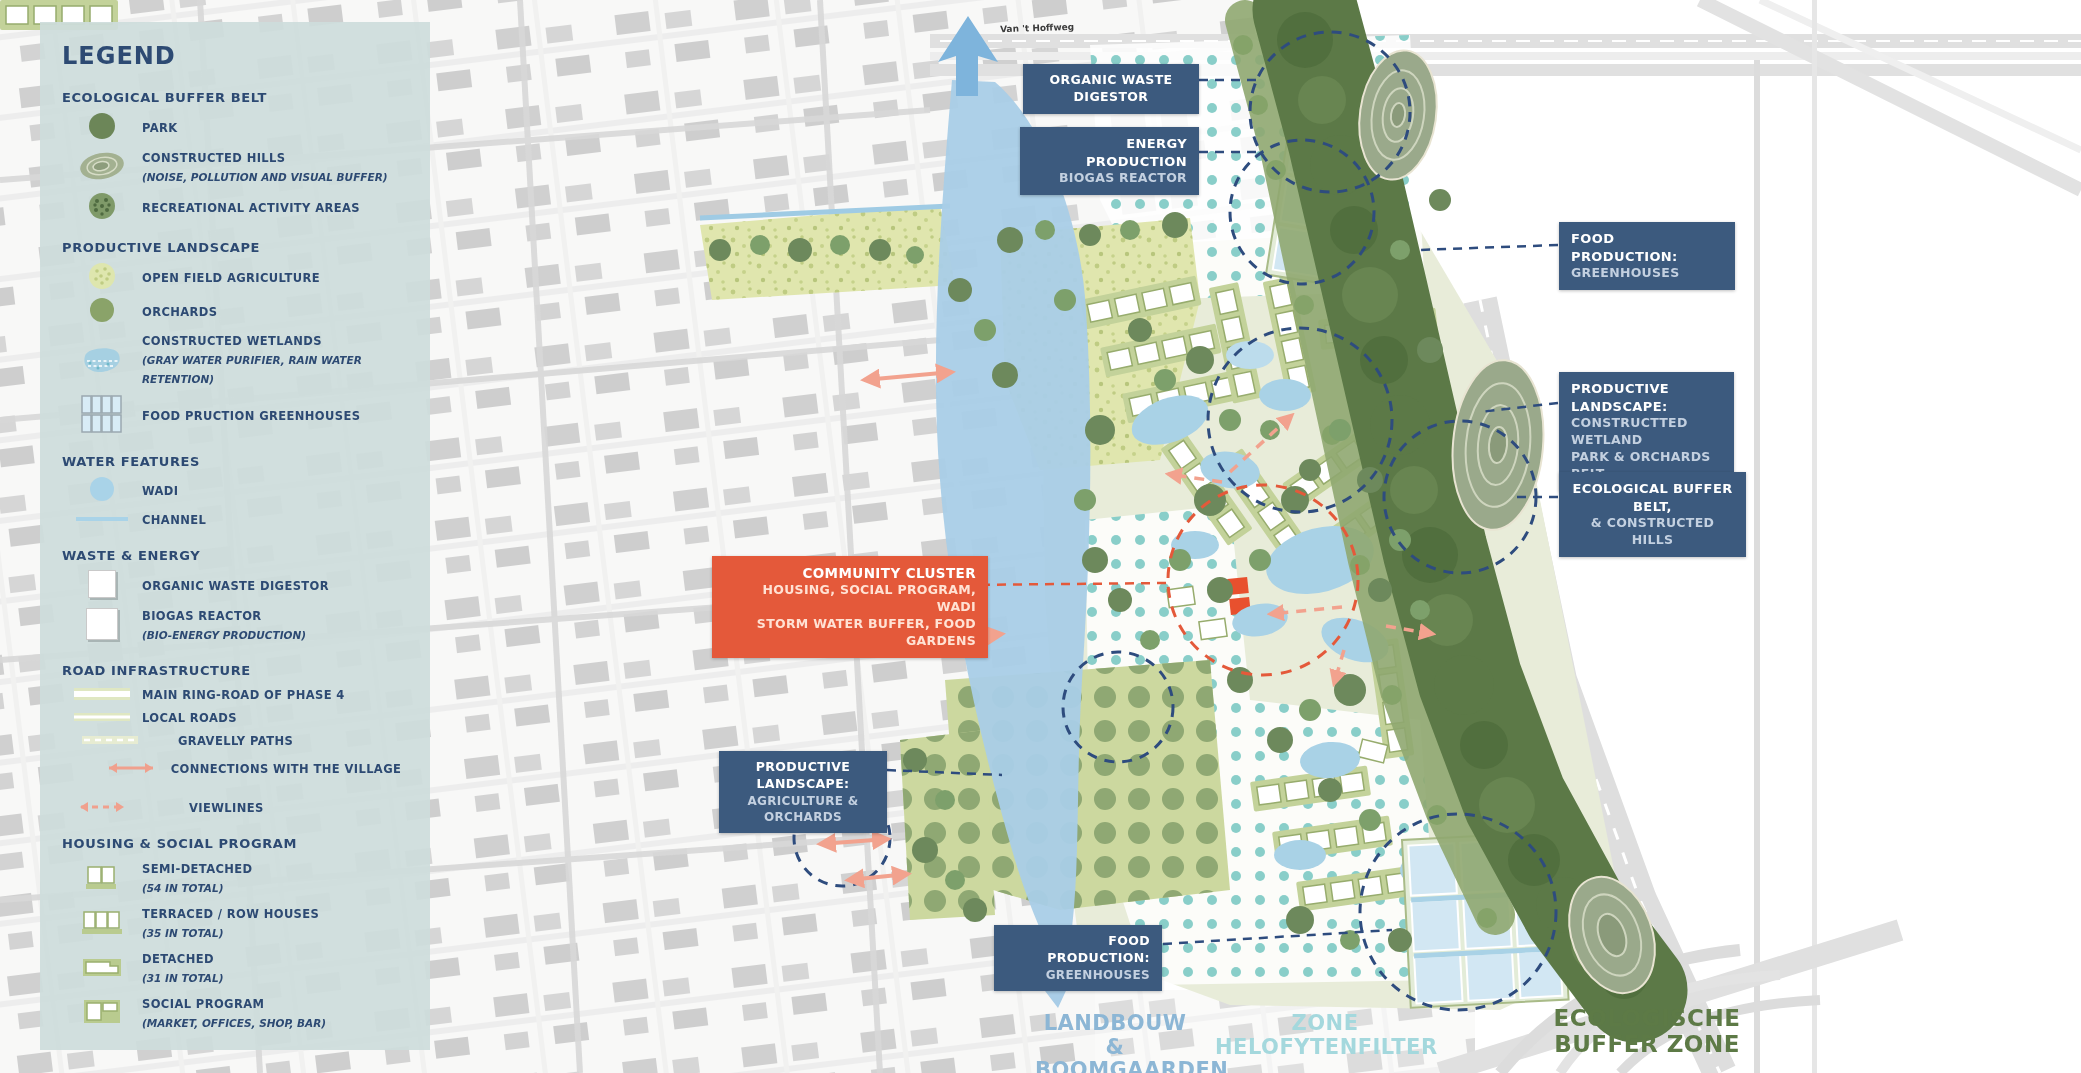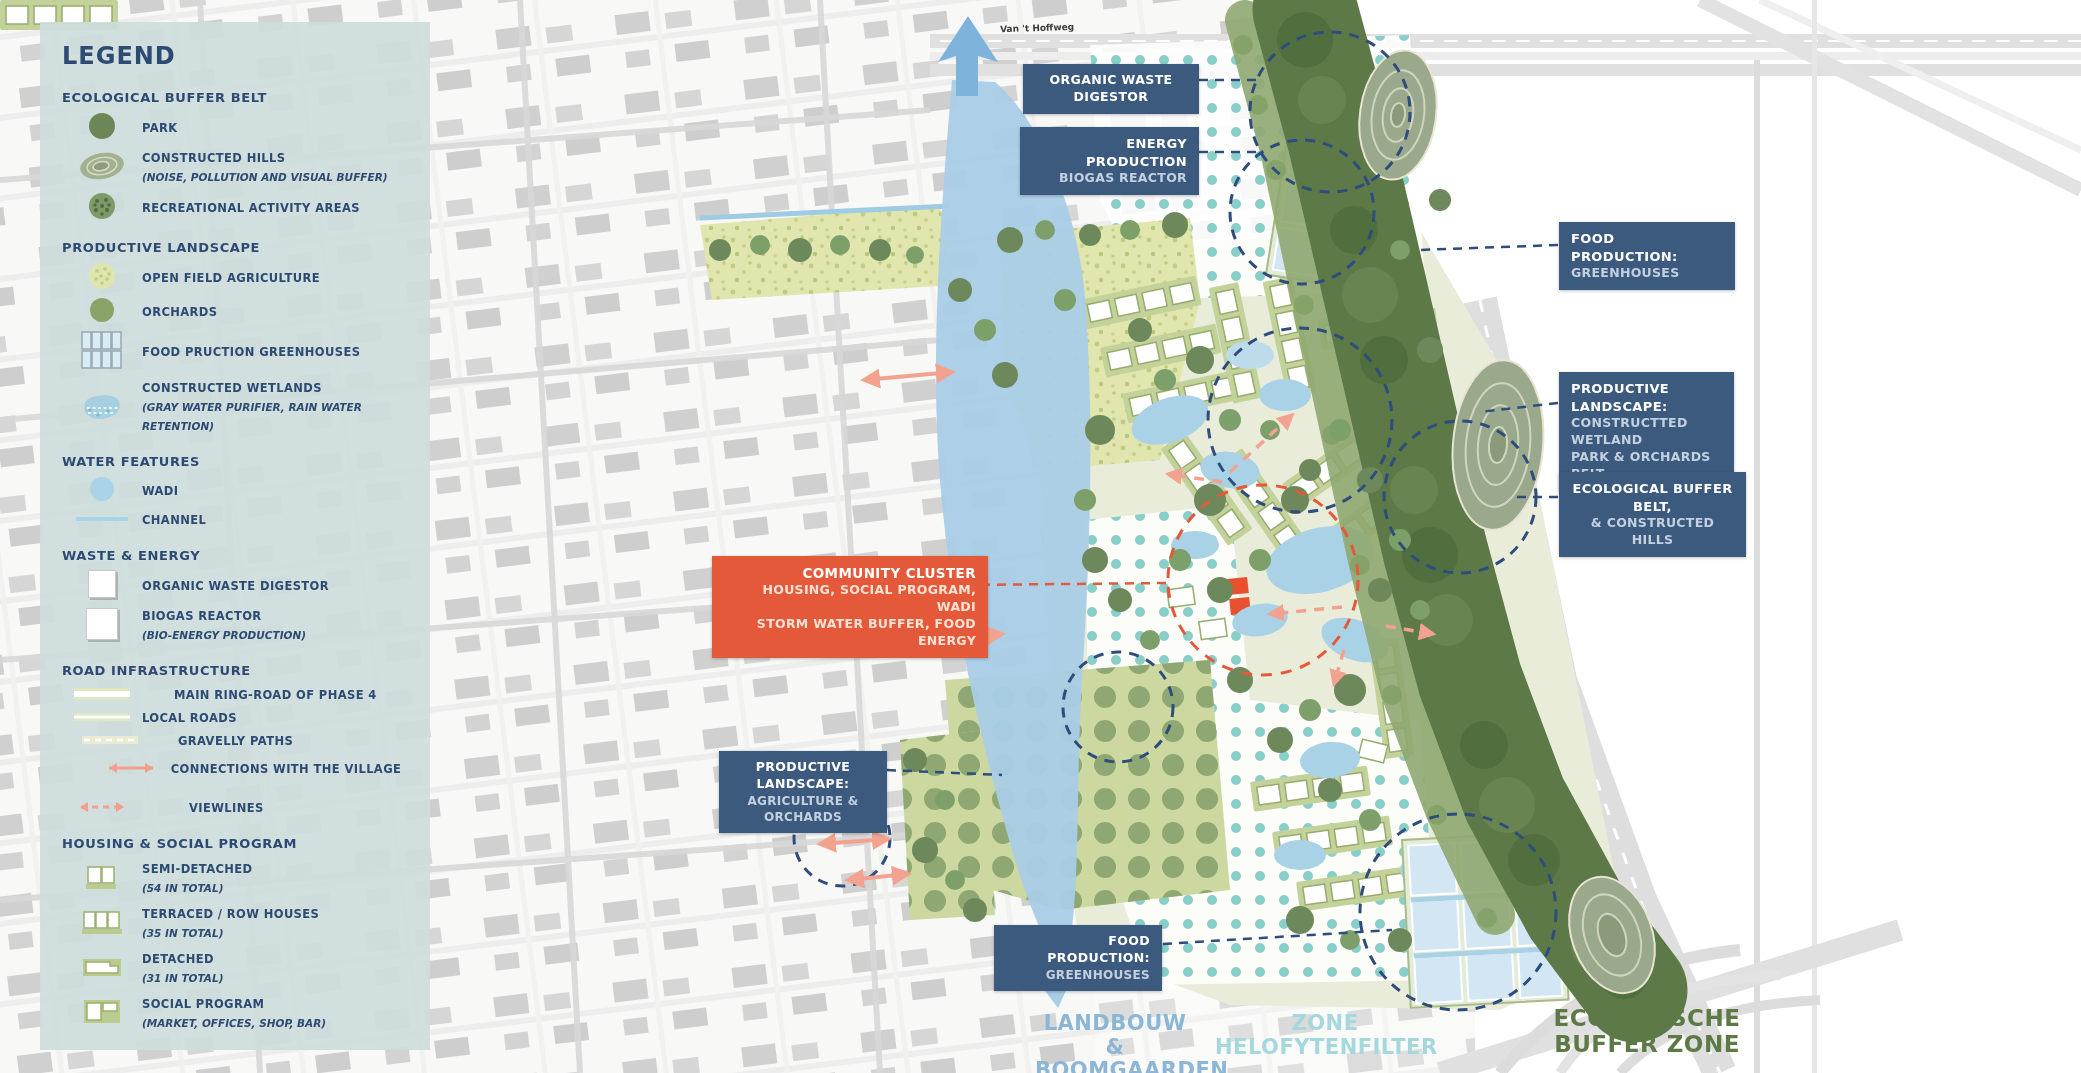--- a/index.html
+++ b/index.html
@@ -438,53 +438,53 @@
     <div class="lrow">
       <span class="licon">
         <svg width="26" height="26">
             <circle cx="13" cy="13" r="12" fill="#8aa369"></circle>
           </svg>
         </span>
       <span class="ltext"><span class="lab">ORCHARDS</span></span>
     </div>
     <div class="lrow">
       <span class="licon">
+        <svg width="48" height="36">
+            <path d="M7,15 C9,6 39,4 41,14 C45,25 31,31 22,31 C12,31 4,25 7,15 Z" fill="#a6d0e2"></path>
+          <g stroke="#ffffff" stroke-width="1.4" stroke-dasharray="3 2.5">
+            <line x1="9" y1="20" x2="40" y2="20"></line>
+              <line x1="10" y1="25" x2="37" y2="25"></line>
+            </g>
+          <g fill="#6fb9c9">
+              <circle cx="12" cy="22" r="1.5"></circle>
+              <circle cx="20" cy="27" r="1.5"></circle>
+              <circle cx="30" cy="23" r="1.5"></circle>
+            </g>
+          </svg>
+        </span>
+      <span class="ltext"><span class="lab">CONSTRUCTED WETLANDS</span><br>
+        <span class="sub">(GRAY WATER PURIFIER, RAIN WATER RETENTION)</span></span>
+    </div>
+    <div class="lrow">
+      <span class="licon">
         <svg width="44" height="40">
             <g fill="#d8ecf6" stroke="#9aa8b0" stroke-width="1.5">
           <rect x="2" y="2" width="9" height="17"></rect>
               <rect x="12" y="2" width="9" height="17"></rect>
               <rect x="22" y="2" width="9" height="17"></rect>
               <rect x="32" y="2" width="9" height="17"></rect>
           <rect x="2" y="21" width="9" height="17"></rect>
               <rect x="12" y="21" width="9" height="17"></rect>
               <rect x="22" y="21" width="9" height="17"></rect>
               <rect x="32" y="21" width="9" height="17"></rect>
             </g>
           </svg>
         </span>
       <span class="ltext"><span class="lab">FOOD PRUCTION GREENHOUSES</span></span>
     </div>
-    <div class="lrow">
-      <span class="licon">
-        <svg width="48" height="36">
-            <path d="M7,15 C9,6 39,4 41,14 C45,25 31,31 22,31 C12,31 4,25 7,15 Z" fill="#a6d0e2"></path>
-          <g stroke="#ffffff" stroke-width="1.4" stroke-dasharray="3 2.5">
-            <line x1="9" y1="20" x2="40" y2="20"></line>
-              <line x1="10" y1="25" x2="37" y2="25"></line>
-            </g>
-          <g fill="#6fb9c9">
-              <circle cx="12" cy="22" r="1.5"></circle>
-              <circle cx="20" cy="27" r="1.5"></circle>
-              <circle cx="30" cy="23" r="1.5"></circle>
-            </g>
-          </svg>
-        </span>
-      <span class="ltext"><span class="lab">CONSTRUCTED WETLANDS</span><br>
-        <span class="sub">(GRAY WATER PURIFIER, RAIN WATER RETENTION)</span></span>
-    </div>
 
     <div class="lsec">WATER FEATURES</div>
     <div class="lrow">
       <span class="licon">
         <svg width="26" height="26">
             <circle cx="13" cy="13" r="12" fill="#a9d3e8"></circle>
           </svg>
         </span>
       <span class="ltext"><span class="lab">WADI</span></span>
     </div>
@@ -506,21 +506,21 @@
     </div>
     <div class="lrow">
       <span class="licon">
         <span class="sq" style="width:30px;height:30px;display:inline-block;"></span>
         </span>
       <span class="ltext"><span class="lab">BIOGAS REACTOR</span><br>
         <span class="sub">(BIO-ENERGY PRODUCTION)</span></span>
     </div>
 
     <div class="lsec">ROAD INFRASTRUCTURE</div>
-    <div class="lrow" style="margin:0 0;gap:32px;">
+    <div class="lrow" style="margin:0 0;">
       <span class="licon">
         <svg width="56" height="14">
             <rect x="0" y="1" width="56" height="12" fill="#dfe7c2"></rect>
             <rect x="0" y="4" width="56" height="6" fill="#ffffff"></rect>
           </svg>
         </span>
       <span class="ltext"><span class="lab">MAIN RING-ROAD OF PHASE 4</span></span>
     </div>
     <div class="lrow" style="margin:4px 0;">
       <span class="licon">
@@ -629,21 +629,21 @@
   </div>
 
   <div class="mlabel" style="left:1559px;top:472px;width:187px;text-align:center;">
     <span class="b">ECOLOGICAL BUFFER BELT,</span>
     <span class="s">&amp; CONSTRUCTED HILLS</span>
   </div>
 
   <div class="mlabel orange" style="left:712px;top:556px;width:276px;text-align:right;">
     <span class="b" style="font-size:13.5px;">COMMUNITY CLUSTER</span>
     <span class="s">HOUSING, SOCIAL PROGRAM, WADI</span>
-    <span class="s">STORM WATER BUFFER, FOOD ENERGY</span>
+    <span class="s">STORM WATER BUFFER, FOOD GARDENS</span>
   </div>
 
   <div class="mlabel" style="left:719px;top:751px;width:168px;text-align:center;padding:8px 8px;">
     <span class="b" style="font-size:12.5px;">PRODUCTIVE LANDSCAPE:</span>
     <span class="s" style="font-size:12px;">AGRICULTURE &amp; ORCHARDS</span>
   </div>
 
   <div class="mlabel" style="left:994px;top:925px;width:168px;text-align:right;">
     <span class="b" style="font-size:12.5px;">FOOD PRODUCTION:</span>
     <span class="s" style="font-size:12px;">GREENHOUSES</span>

